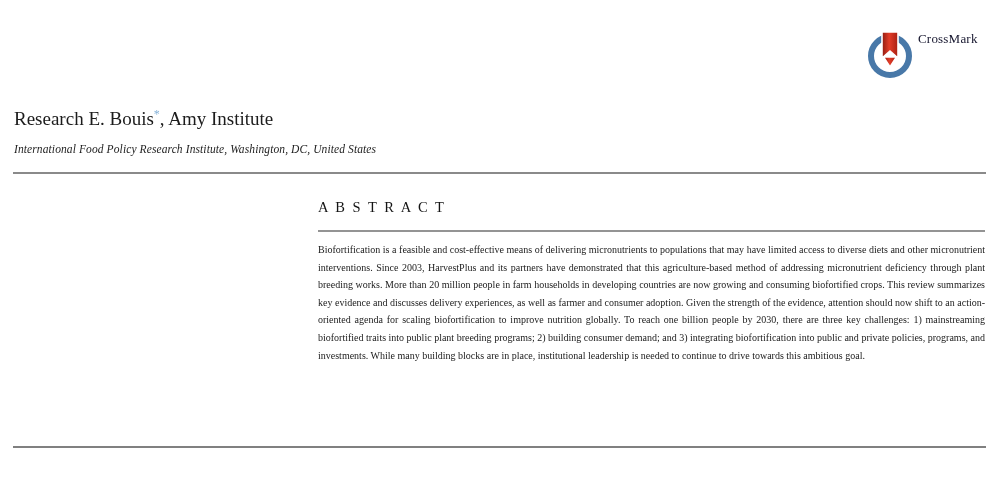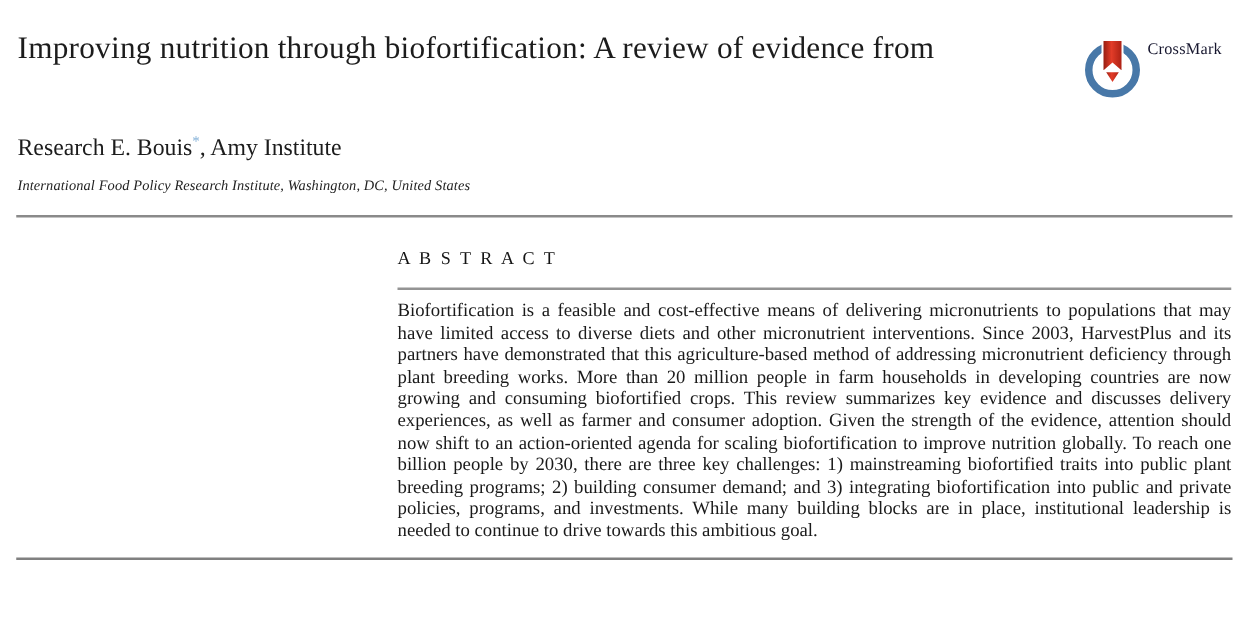--- a/index.html
+++ b/index.html
@@ -67,33 +67,32 @@
     top: 199px;
     font-size: 14.5px;
     letter-spacing: 2px;
     color: #141414;
   }
   .abstract-text {
     position: absolute;
     left: 318px;
     top: 241px;
     width: 667px;
-    font-size: 15px;
+    font-size: 10px;
     line-height: 17.6px;
     text-align: justify;
     color: #1a1a1a;
   }
 </style>
 </head>
 <body>
 
 <div class="page">
 
   <div class="title">
-    <div>Improving nutrition through biofortification: A review of evidence from</div>
   </div>
 
   <div class="crossmark-badge">
     <span>
       <svg width="48" height="48" viewBox="0 0 48 48">
         <defs>
           <linearGradient id="rg" x1="0" y1="0" x2="1" y2="0">
             <stop offset="0" stop-color="#8e1b10"></stop>
             <stop offset="0.45" stop-color="#e23c28"></stop>
             <stop offset="1" stop-color="#a81f12"></stop>

